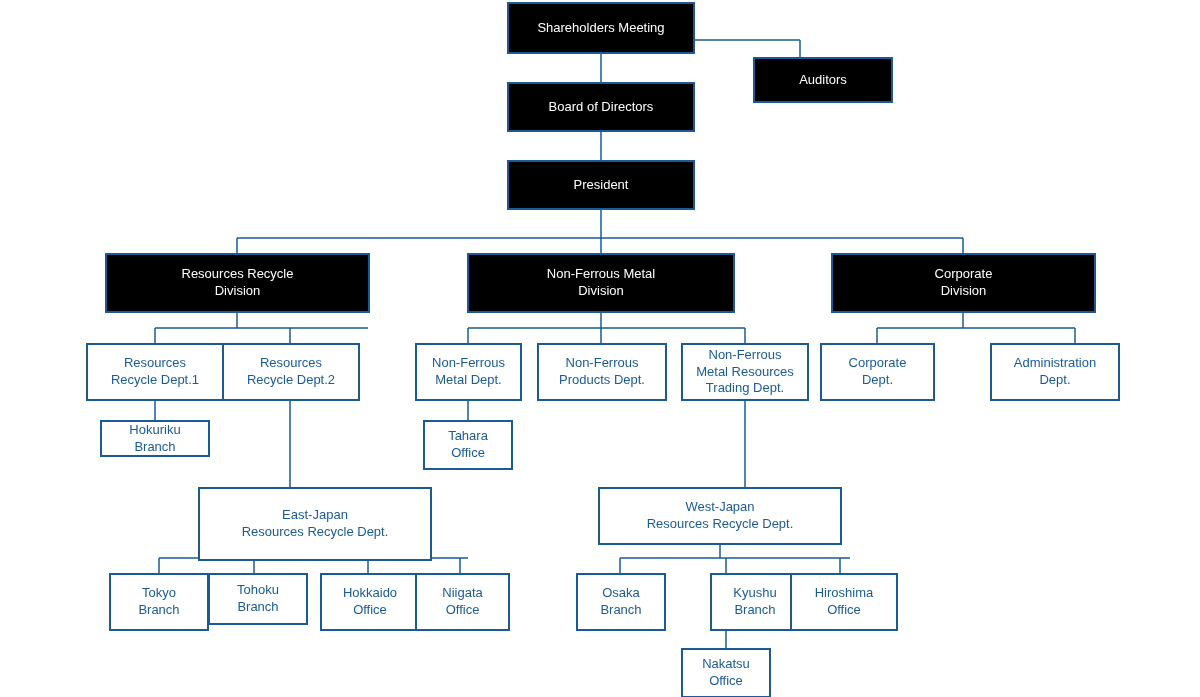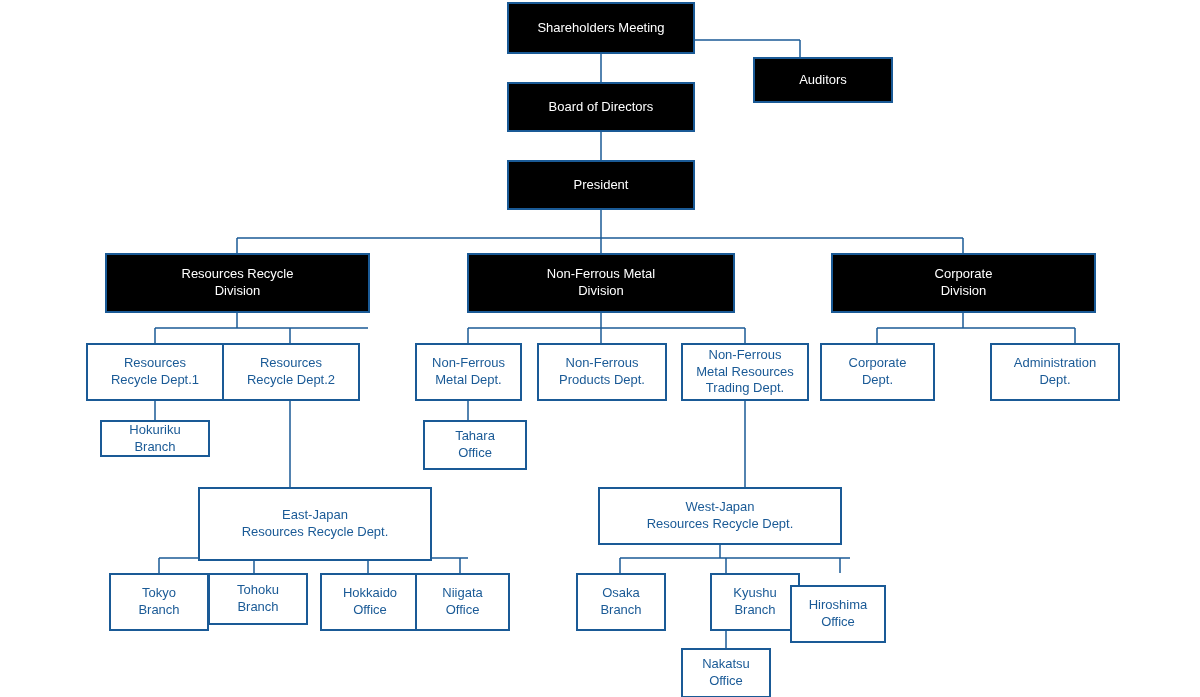--- a/index.html
+++ b/index.html
@@ -187,21 +187,21 @@
   </div>
 
   <div class="box box-outline" style="left:537px; top:343px; width:130px; height:58px;">
     <span>Non-Ferrous<br>Products Dept.</span>
   </div>
 
   <div class="box box-outline" style="left:681px; top:343px; width:128px; height:58px;">
     <span>Non-Ferrous<br>Metal Resources<br>Trading Dept.</span>
   </div>
 
-  <div class="box box-outline" style="left:423px; top:420px; width:104px; height:50px;">
+  <div class="box box-outline" style="left:423px; top:420px; width:90px; height:50px;">
     <span>Tahara<br>Office</span>
   </div>
 
   <div class="box box-outline" style="left:820px; top:343px; width:115px; height:58px;">
     <span>Corporate<br>Dept.</span>
   </div>
 
   <div class="box box-outline" style="left:990px; top:343px; width:130px; height:58px;">
     <span>Administration<br>Dept.</span>
   </div>
@@ -231,21 +231,21 @@
   </div>
 
   <div class="box box-outline" style="left:576px; top:573px; width:90px; height:58px;">
     <span>Osaka<br>Branch</span>
   </div>
 
   <div class="box box-outline" style="left:681px; top:573px; width:90px; height:58px;margin-left:29px;">
     <span>Kyushu<br>Branch</span>
   </div>
 
-  <div class="box box-outline" style="left:790px; top:573px; width:96px; height:58px;margin-top:12px;">
+  <div class="box box-outline" style="left:790px; top:573px; width:108px; height:58px;">
     <span>Hiroshima<br>Office</span>
   </div>
 
   <div class="box box-outline" style="left:681px; top:648px; width:90px; height:50px;">
     <span>Nakatsu<br>Office</span>
   </div>
 
 </div>
 
 </body></html>

